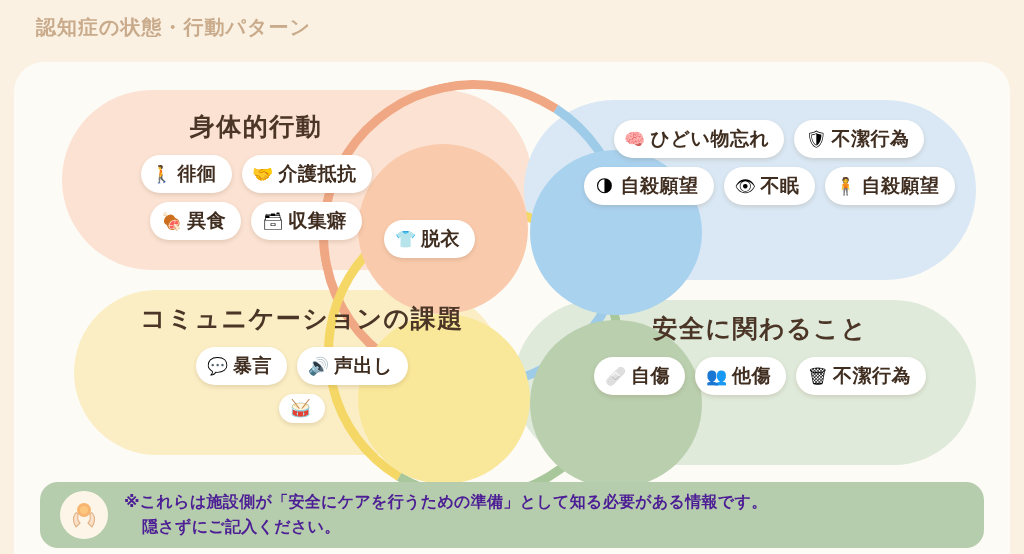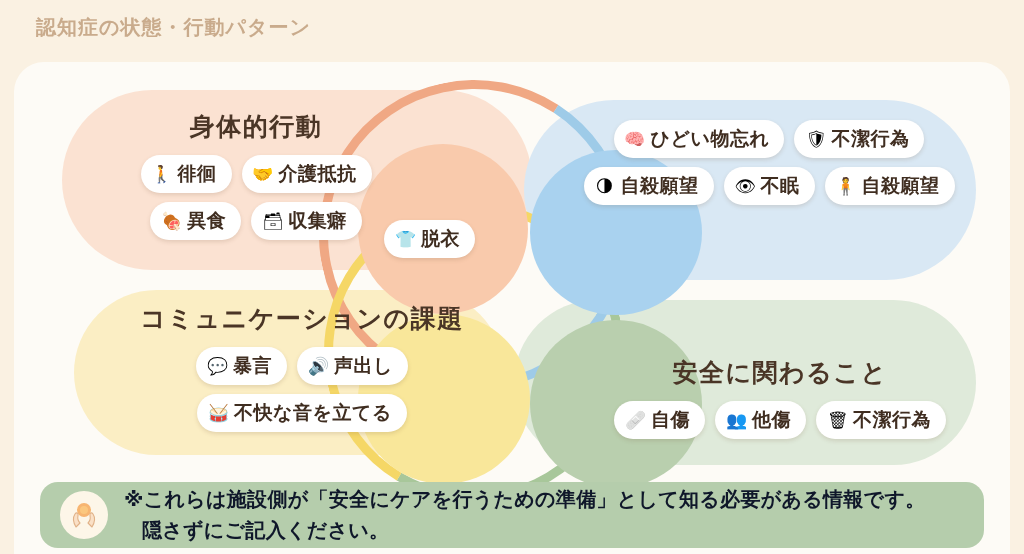--- a/index.html
+++ b/index.html
@@ -85,21 +85,21 @@
   
   .quad {
     position: absolute;
     display: flex;
     flex-direction: column;
     align-items: center;
   }
   .quad.q-physical      { left: 62px;  top: 48px;  width: 360px; }
   .quad.q-mental        { left: 540px; top: 58px;  width: 430px; }
   .quad.q-communication { left: 78px;  top: 240px; width: 420px; }
-  .quad.q-safety        { left: 556px; top: 250px; width: 420px; margin-top: 44px; }
+  .quad.q-safety        { left: 536px; top: 250px; width: 420px; }
 
   .quad-title {
     font-size: 25px;
     font-weight: 700;
     color: #4a3526;
     letter-spacing: 1.5px;
     white-space: nowrap;
     margin-bottom: 12px;
   }
 
@@ -151,23 +151,23 @@
   .footer-icon {
     width: 48px; height: 48px;
     border-radius: 50%;
     background: #fdf6e8;
     display: flex; align-items: center; justify-content: center;
     flex: 0 0 auto;
     margin-right: 16px;
     position: relative;
   }
   .footer-text {
-    font-size: 20px;
+    font-size: 16px;
     font-weight: 700;
-    color: #0f172a;
+    color: #4c1d95;
     line-height: 1.55;
     letter-spacing: 0.3px;
   }
   .footer-text div { white-space: nowrap; }
   .footer-line2 { padding-left: 18px; }
 </style>
 </head>
 <body>
 
 <div class="page">
@@ -258,21 +258,20 @@
             <span class="tag-label">暴言</span>
           </div>
           <div class="tag">
             <span class="tag-ico">🔊</span>
             <span class="tag-label">声出し</span>
           </div>
         </div>
         <div class="tag-row">
           <div class="tag">
             <span class="tag-ico">🥁</span>
-            <span class="tag-label">不快な音を立てる</span>
           </div>
         </div>
       </div>
     </div>
 
     <div class="quad q-safety">
       <div class="quad-title">安全に関わること</div>
       <div class="tag-rows">
         <div class="tag-row">
           <div class="tag">

